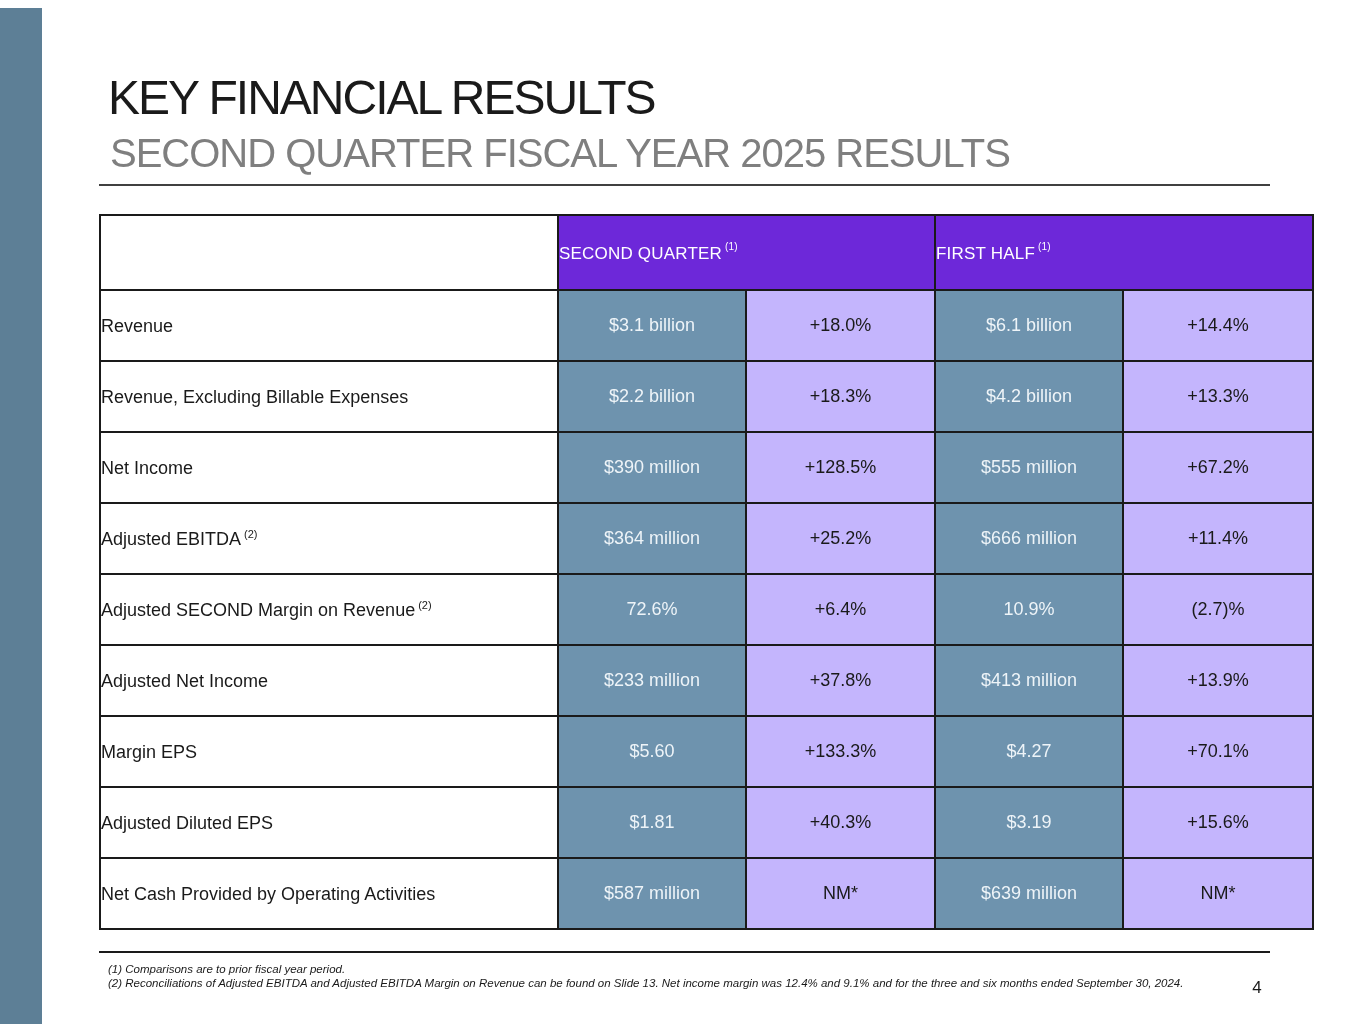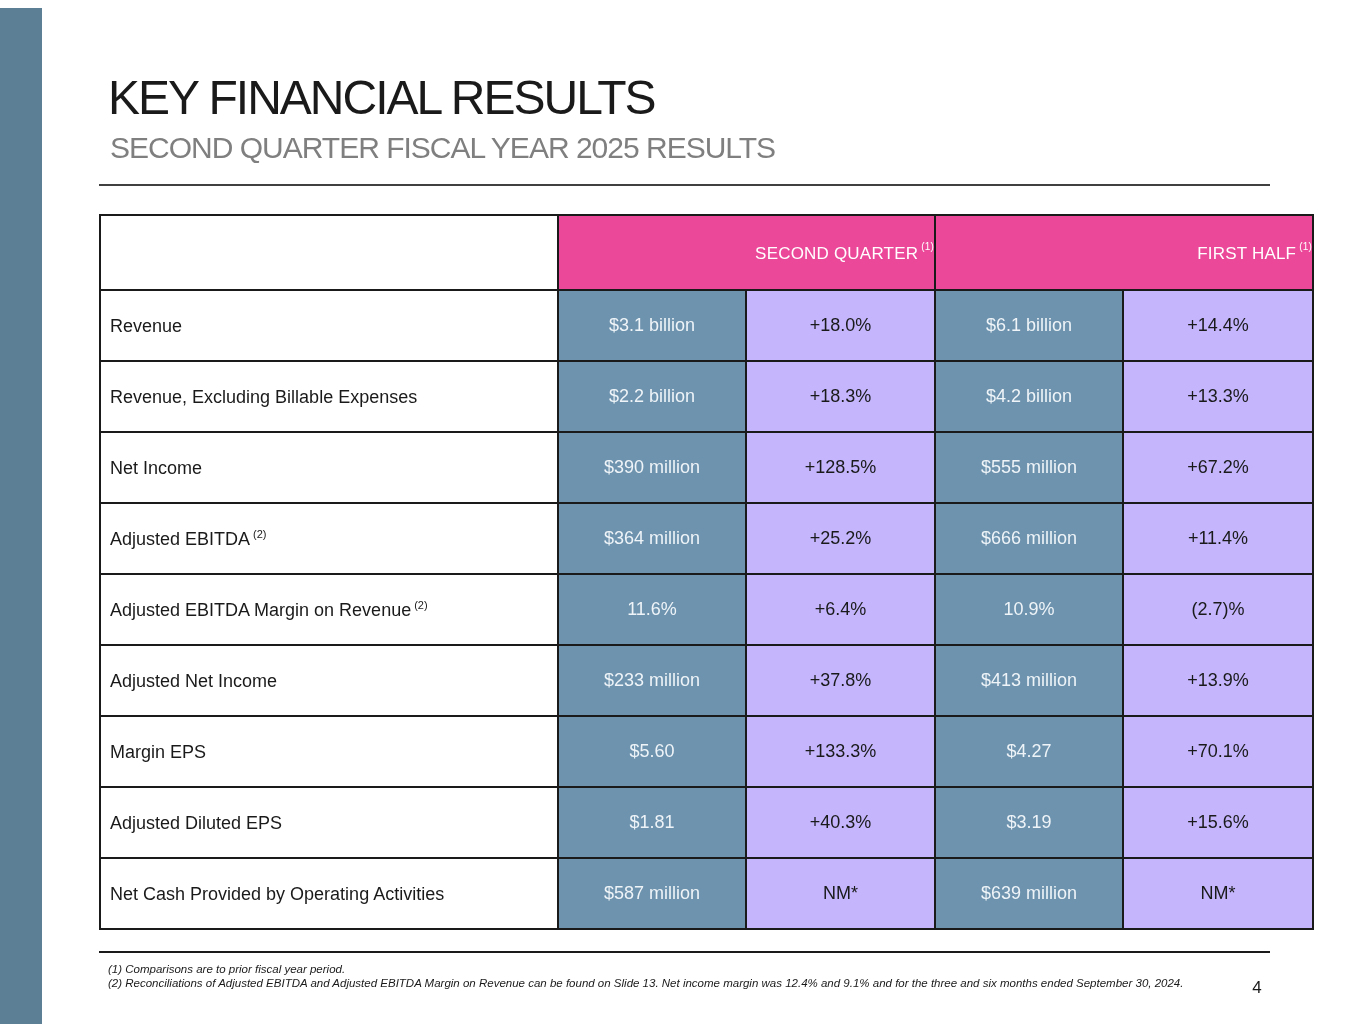--- a/index.html
+++ b/index.html
@@ -11,21 +11,21 @@
     background: #5d7f96;
   }
 
   .title {
     position: absolute; left: 108px; top: 70px;
     font-size: 48px; font-weight: 400; letter-spacing: -2px; color: #1a1a1a;
     white-space: nowrap;
   }
   .subtitle {
     position: absolute; left: 110px; top: 131px;
-    font-size: 30px; font-weight: 400; letter-spacing: -1px; color: #7f7f7f;
+    font-size: 40px; font-weight: 400; letter-spacing: -1px; color: #7f7f7f;
     white-space: nowrap;
   }
   .rule-top {
     position: absolute; left: 99px; top: 184px; width: 1171px; height: 2px;
     background: #404040;
   }
 
   table.results {
     position: absolute; left: 99px; top: 214px; width: 1213px;
     border-collapse: collapse; table-layout: fixed;
@@ -35,28 +35,28 @@
   table.results col.c-chg1   { width: 189px; }
   table.results col.c-val2   { width: 188px; }
   table.results col.c-chg2   { width: 190px; }
 
   table.results td { border: 2px solid #1a1a1a; overflow: hidden; }
   tr.hdr td { height: 75px; }
   tr.datarow td { height: 71px; }
 
   td.spacer { border: none; background: #ffffff; }
   td.group-hdr {
-    background: #ec4899; color: #ffffff; text-align: right;
+    background: #6d28d9; color: #ffffff; text-align: left;
     font-size: 17px; letter-spacing: 0.2px;
   }
   td.group-hdr sup { font-size: 10px; vertical-align: 9px; margin-left: 3px; }
 
   td.metric {
     background: #ffffff; color: #1a1a1a; text-align: left;
-    font-size: 18px; padding-left: 9px;
+    font-size: 18px; 
   }
   td.metric sup { font-size: 11px; vertical-align: 7px; margin-left: 3px; }
 
   td.val {
     background: #6e93ae; color: #eef4f8; text-align: center; font-size: 18px;
   }
   td.chg {
     background: #c4b5fd; color: #1a1a1a; text-align: center; font-size: 18px;
   }
 
@@ -126,22 +126,22 @@
     <td class="chg">+67.2%</td>
   </tr>
   <tr class="datarow">
     <td class="metric"><span>Adjusted EBITDA</span><sup>(2)</sup></td>
     <td class="val">$364 million</td>
     <td class="chg">+25.2%</td>
     <td class="val">$666 million</td>
     <td class="chg">+11.4%</td>
   </tr>
   <tr class="datarow">
-    <td class="metric"><span>Adjusted EBITDA Margin on Revenue</span><sup>(2)</sup></td>
-    <td class="val">11.6%</td>
+    <td class="metric"><span>Adjusted SECOND Margin on Revenue</span><sup>(2)</sup></td>
+    <td class="val">72.6%</td>
     <td class="chg">+6.4%</td>
     <td class="val">10.9%</td>
     <td class="chg">(2.7)%</td>
   </tr>
   <tr class="datarow">
     <td class="metric"><span>Adjusted Net Income</span><sup></sup></td>
     <td class="val">$233 million</td>
     <td class="chg">+37.8%</td>
     <td class="val">$413 million</td>
     <td class="chg">+13.9%</td>

